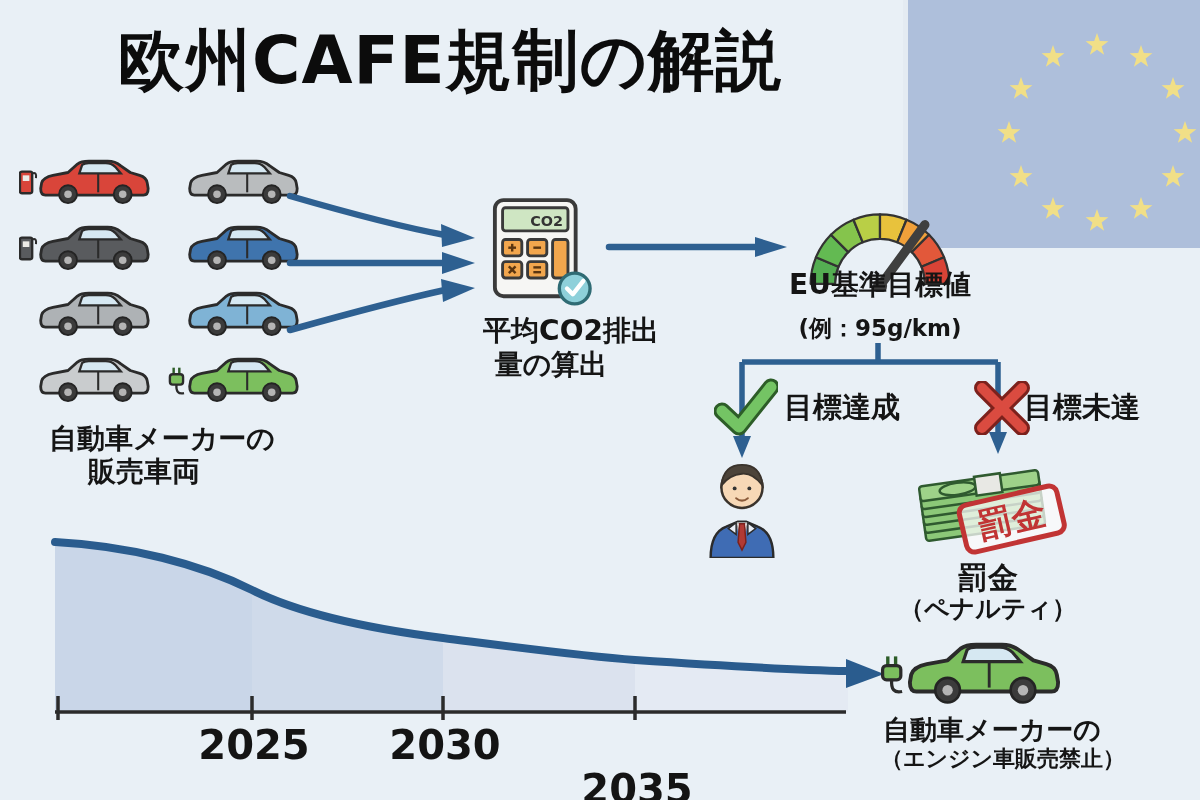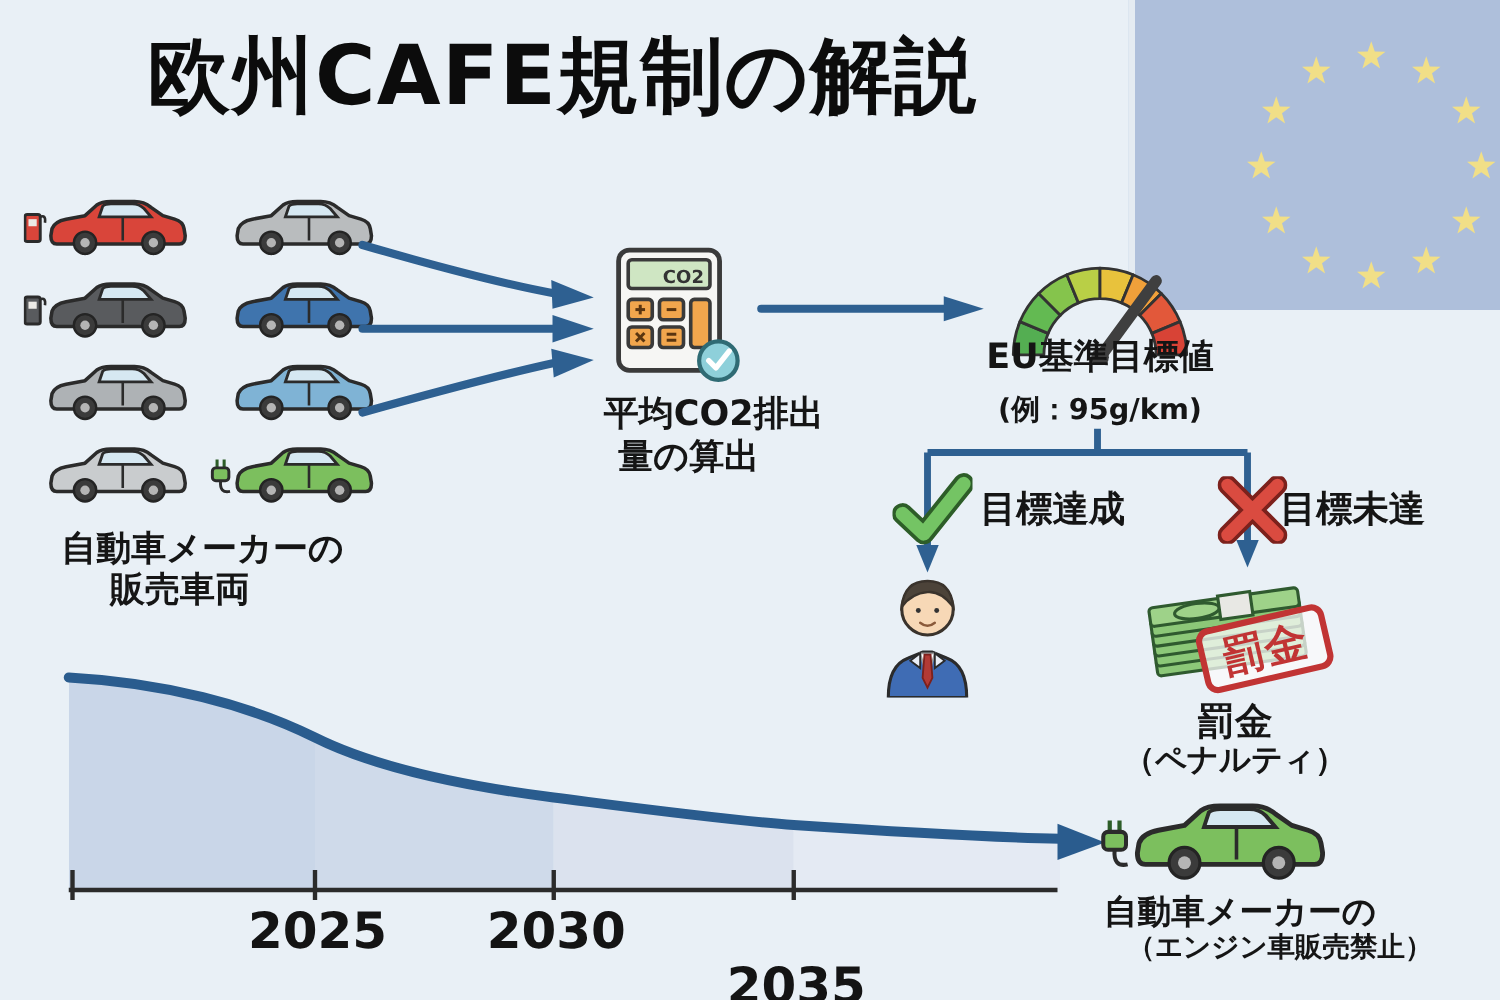--- a/index.html
+++ b/index.html
@@ -406,15 +406,15 @@
         <path d="M44,18 L47,9 Q49,7 54,7 L72,7 Q78,7 82,11 L88,18 Z" fill="#d6e8f2" stroke="#2b2b2b" stroke-width="2.4"></path>
         <line x1="64" y1="18" x2="64" y2="38" stroke="#2b2b2b" stroke-width="2.2"></line>
         <circle cx="32" cy="40" r="9.5" fill="#3b3b3b" stroke="#242424" stroke-width="2"></circle>
         <circle cx="32" cy="40" r="4" fill="#b5b5b5"></circle>
         <circle cx="90" cy="40" r="9.5" fill="#3b3b3b" stroke="#242424" stroke-width="2"></circle>
         <circle cx="90" cy="40" r="4" fill="#b5b5b5"></circle>
       </g>
     </svg>
   </div>
   <div class="abs lbl caption-27 ctr" style="left:992px;top:714px;">自動車メーカーの</div>
-  <div class="abs lbl caption-22 ctr" style="left:1024px;top:746px;">（エンジン車販売禁止）</div>
+  <div class="abs lbl caption-22 ctr" style="left:1003px;top:746px;">（エンジン車販売禁止）</div>
 
 </div>
 
 </body></html>

